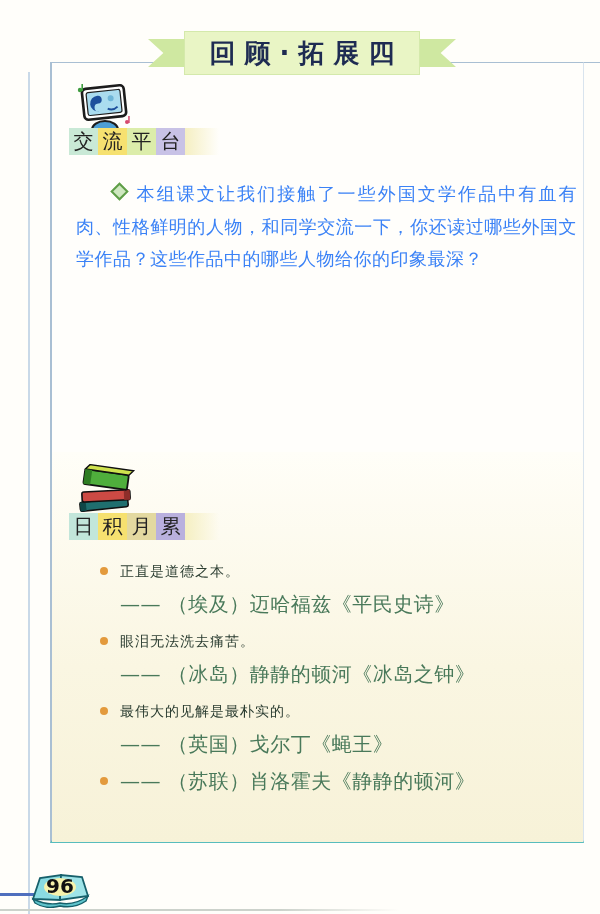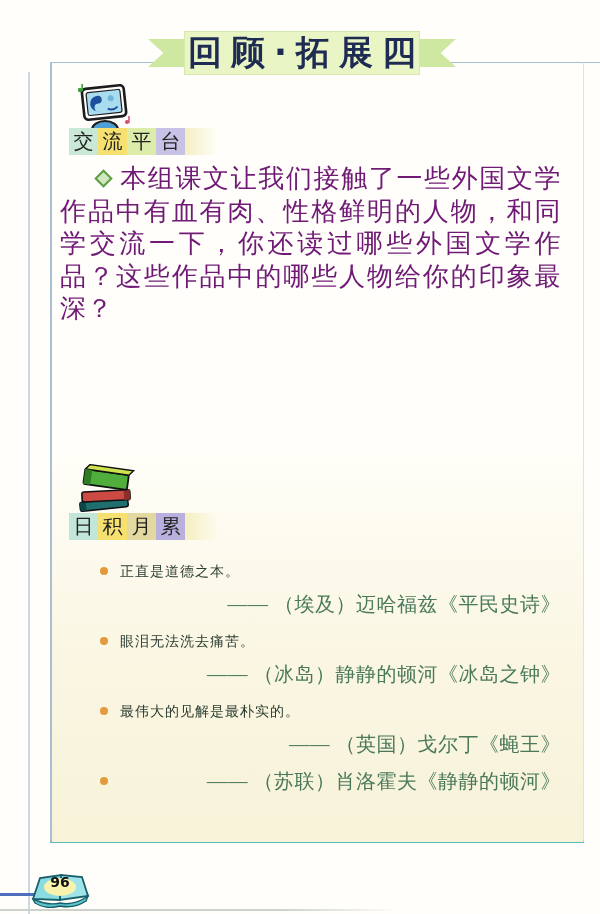--- a/index.html
+++ b/index.html
@@ -25,65 +25,65 @@
   .ribbon{position:absolute;left:148px;top:31px;width:308px;height:44px;z-index:3;}
   .ribbon .tail{position:absolute;top:8px;width:48px;height:28px;background:#cfe8a1;}
   .ribbon .tail.left{left:0;clip-path:polygon(0 0,100% 0,100% 100%,0 100%,32% 50%);}
   .ribbon .tail.right{right:0;clip-path:polygon(0 0,100% 0,68% 50%,100% 100%,0 100%);}
   .ribbon-center{
     position:absolute;left:36px;right:36px;top:0;bottom:0;background:#e9f5c5;
     border:1px solid #d4e9ab;display:flex;align-items:center;justify-content:center;
   }
   .ribbon-title{
     font-family:"DejaVu Sans","Liberation Sans",sans-serif;font-weight:bold;
-    font-size:34px;color:#1e2b52;letter-spacing:9px;text-indent:9px;white-space:nowrap;
+    font-size:26px;color:#1e2b52;letter-spacing:9px;text-indent:9px;white-space:nowrap;
   }
 
   
   .heading{position:absolute;display:flex;z-index:2;}
   .heading .blk{
     width:29px;height:27px;line-height:27px;text-align:center;display:inline-block;
     font-size:20px;color:#222;font-family:"DejaVu Serif","Liberation Serif",serif;
   }
   .heading:after{content:"";display:block;width:34px;height:27px;
     background:linear-gradient(90deg,#f5efc2,rgba(245,239,194,0));}
   .heading-platform{left:69px;top:128px;}
   .heading-accumulation{left:69px;top:513px;}
 
   
   .para{
-    position:absolute;left:60px;width:501px;margin:0;z-index:1;
-    font-size:26px;line-height:32.5px;color:#701a75;
+    position:absolute;left:60px;width:501px;margin:16px;z-index:1;
+    font-size:18px;line-height:32.5px;color:#3b82f6;
     text-align:justify;text-indent:36px;letter-spacing:0.5px;
   }
   .para-1{top:162px;}
   .para-2{top:294px;}
   .diamond{
     display:inline-block;width:9px;height:9px;background:#cfe8c0;
     border:2px solid #5f9e48;transform:rotate(45deg);margin:0 9px 2px 1px;
   }
 
   
   .computer-icon{position:absolute;left:74px;top:84px;z-index:2;}
   .books-icon{position:absolute;left:74px;top:464px;z-index:2;}
 
   
   .quotes{position:absolute;left:100px;top:555px;width:461px;z-index:1;}
   .quote{position:relative;padding-left:20px;margin-bottom:4px;}
   .dot{position:absolute;left:0;top:12px;width:8px;height:8px;border-radius:50%;background:#e39a3c;}
   .qtext{font-size:14px;line-height:33px;color:#2b3d31;letter-spacing:1px;}
-  .qsrc{font-size:20px;line-height:33px;color:#49795a;text-align:right;letter-spacing:0.5px;font-family:Liberation Serif, serif;}
+  .qsrc{font-size:20px;line-height:33px;color:#49795a;letter-spacing:0.5px;}
 
   
   .footer-line{position:absolute;left:0;top:893px;width:58px;height:3px;background:#4f6fbe;z-index:1;}
   .page-marker{position:absolute;left:30px;top:866px;width:62px;height:42px;z-index:2;}
   .page-marker .num{
     position:absolute;left:14px;top:8px;width:32px;text-align:center;
     font-family:"DejaVu Sans","Liberation Sans",sans-serif;font-weight:bold;
-    font-size:14px;color:#111;
+    font-size:20px;color:#111;
   }
   .bottom-edge{position:absolute;left:0;top:909px;width:400px;height:2px;
     background:linear-gradient(90deg,#ccd2cb 0%,#ccd2cb 70%,rgba(204,210,203,0));}
 </style>
 </head>
 <body>
 
 <div class="page">
 
   <div class="left-edge-line"></div>

